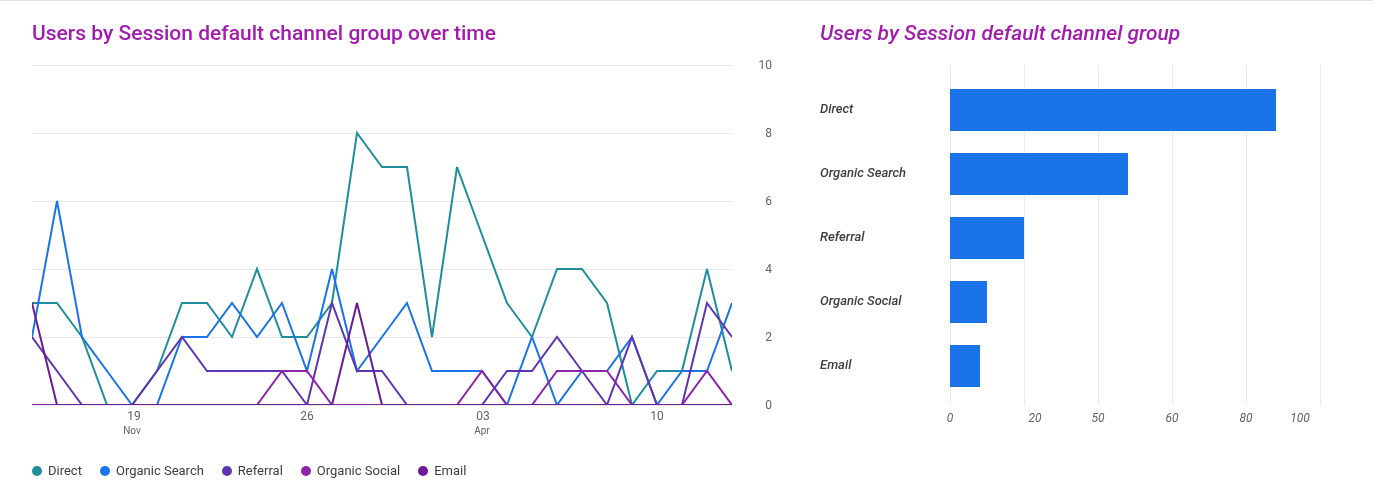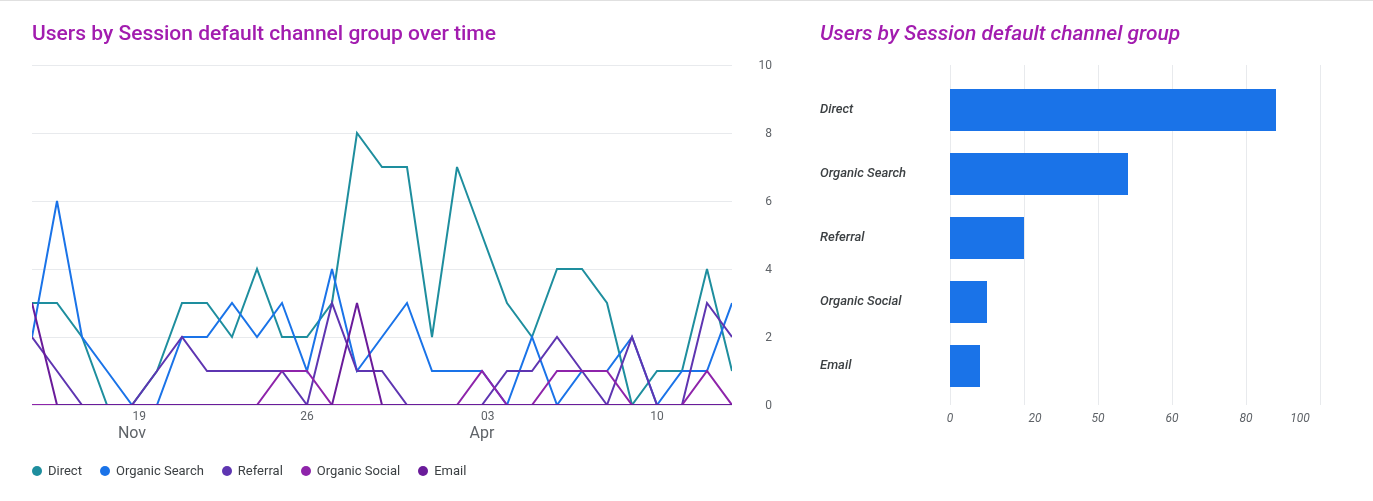--- a/index.html
+++ b/index.html
@@ -8,21 +8,21 @@
   .panel-left { width: 800px; padding: 20px 20px 10px 32px; }
   .panel-right { width: 573px; padding: 20px 20px 2px 20px; font-style: italic; }
   .chart-title { font-size: 21px; font-weight: 500; color: #a21caf; margin-bottom: 20px; }
   .line-chart-area { position: relative; width: 740px; height: 380px; }
   .y-axis-r { position: absolute; right: 0; top: 0; height: 340px; width: 24px; }
   .y-tick-r { position: absolute; right: 0; font-size: 12px; color: #5f6368; transform: translateY(-50%); }
   .grid-r { position: absolute; left: 0; width: 700px; border-top: 1px solid #e8eaed; }
   .plot-r { position: absolute; left: 0; top: 0; width: 700px; height: 340px; }
   .x-axis-line { position: absolute; left: 0; top: 0; width: 700px; }
   .x-tick-line { position: absolute; font-size: 12px; color: #5f6368; text-align: right; transform: translateX(-50%); }
-  .x-month { font-size: 16px; color: #5f6368; }
+  .x-month { font-size: 10px; color: #5f6368; }
   .legend { display: flex; gap: 18px; margin-top: 18px; flex-wrap: wrap; }
   .legend-item { display: flex; align-items: center; gap: 6px; font-size: 13px; color: #3c4043; }
   .swatch { width: 10px; height: 10px; border-radius: 50%; }
   .bar-chart-area { position: relative; width: 520px; height: 380px; }
   .bars-region { position: absolute; left: 130px; top: 0; width: 370px; height: 340px; }
   .bar-row { position: absolute; left: 0; height: 42px; display: flex; align-items: center; }
   .bar-label { position: absolute; right: 380px; width: 120px; text-align: left; font-size: 13px; font-weight: 500; color: #3c4043; }
   .bar-rect { height: 42px; background: #1a73e8; }
   .bar-grid { position: absolute; top: 0; height: 340px; border-left: 1px solid #e8eaed; }
   .bar-x-tick { position: absolute; top: 346px; font-size: 12px; color: #5f6368; transform: translateX(-50%); }

